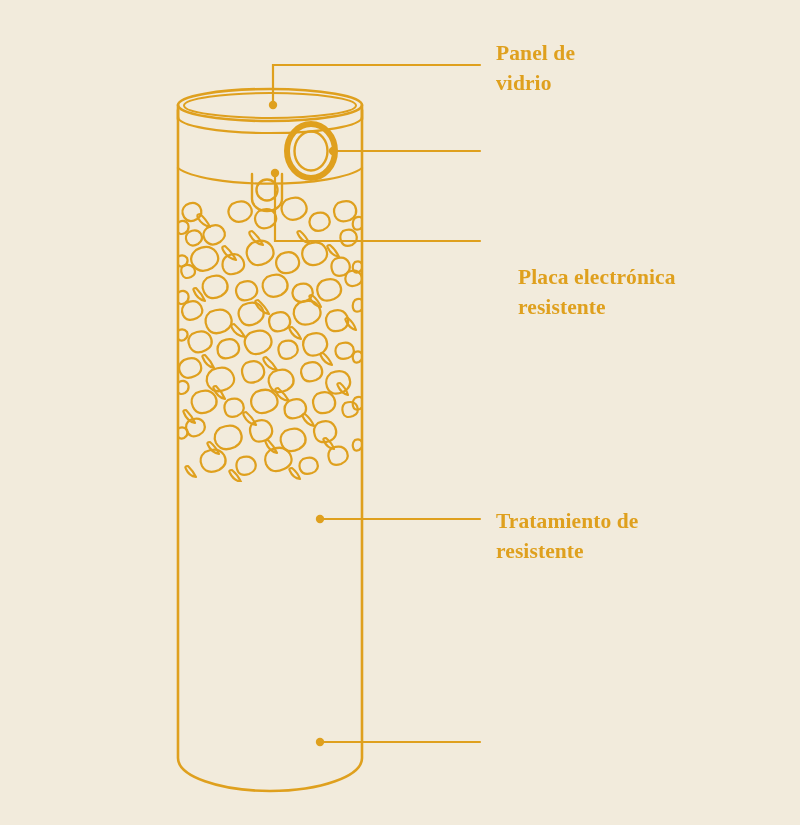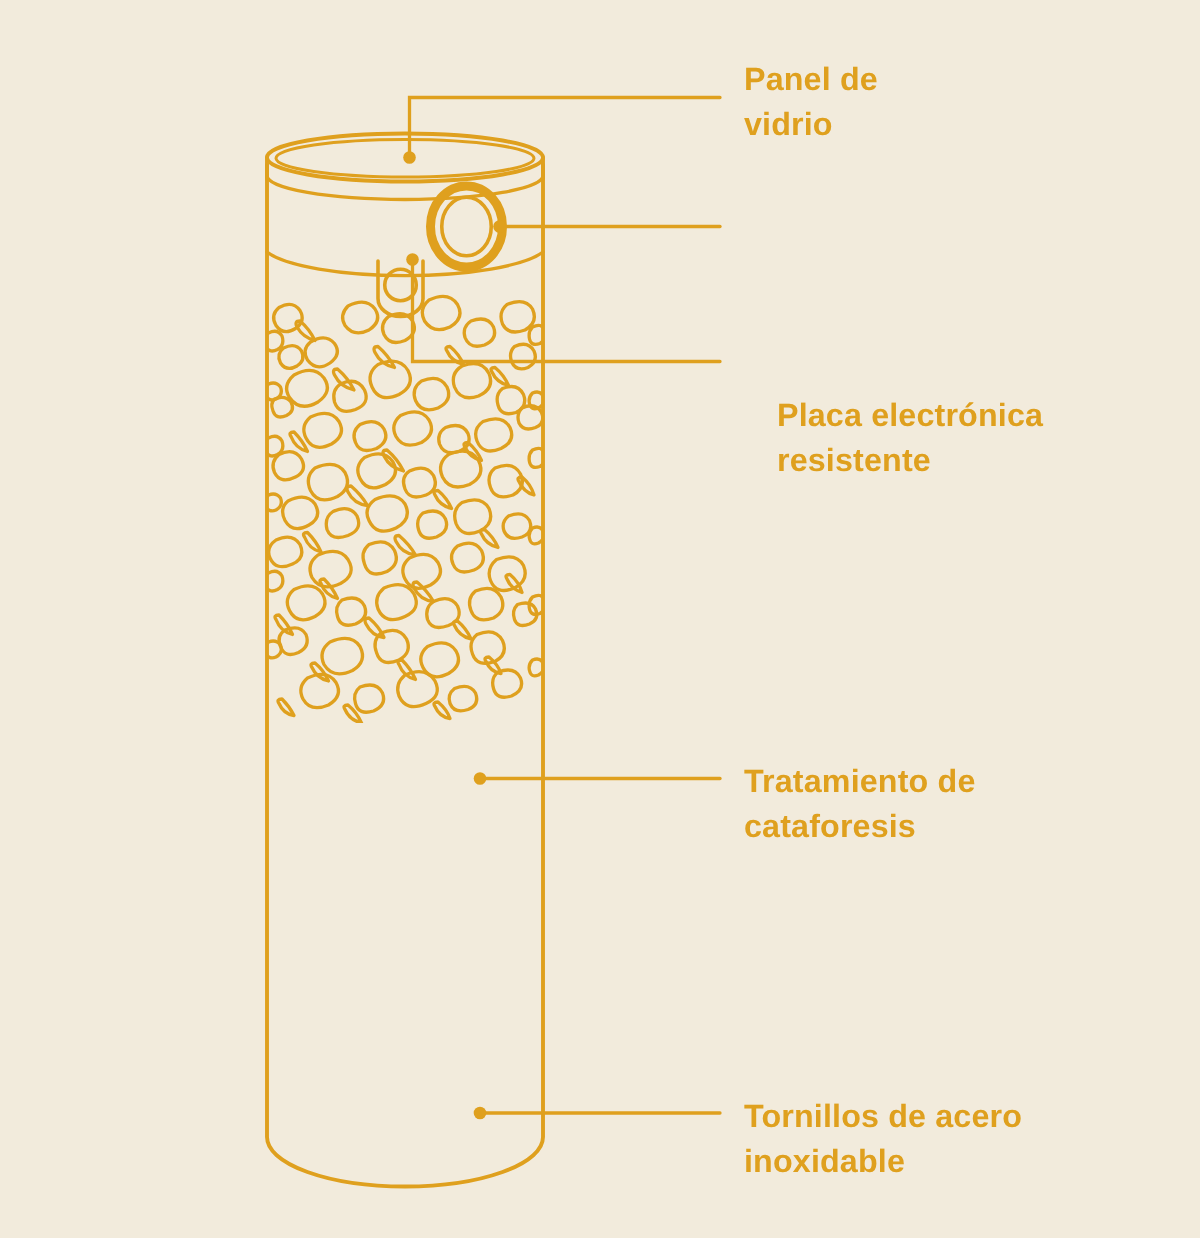--- a/index.html
+++ b/index.html
@@ -24,21 +24,21 @@
     position: absolute;
     left: 0;
     top: 0;
     width: 800px;
     height: 825px;
     display: block;
   }
   .callout-label {
     position: absolute;
     color: #DFA01E;
-    font-family: Liberation Sans, sans-serif;
+    font-family: Liberation Serif, serif;
     font-weight: bold;
     font-size: 21.5px;
     line-height: 30px;
     letter-spacing: 0.1px;
     white-space: pre-line;
     text-align: left;
   }
 </style>
 </head>
 <body>
@@ -199,18 +199,16 @@
   </svg>
 
   <div class="callout-label" style="left:496px; top:38px;">Panel de
 vidrio</div>
 
 
   <div class="callout-label" style="left:518px; top:232px;margin-top:30px;">Placa electrónica
 resistente</div>
 
   <div class="callout-label" style="left:496px; top:506px;">Tratamiento de
-cataforesis</div>
-
-  <div class="callout-label" style="left:496px; top:729px;">Tornillos de acero
-inoxidable</div>
+resistente</div>
+
 
 </div>
 
 </body></html>

